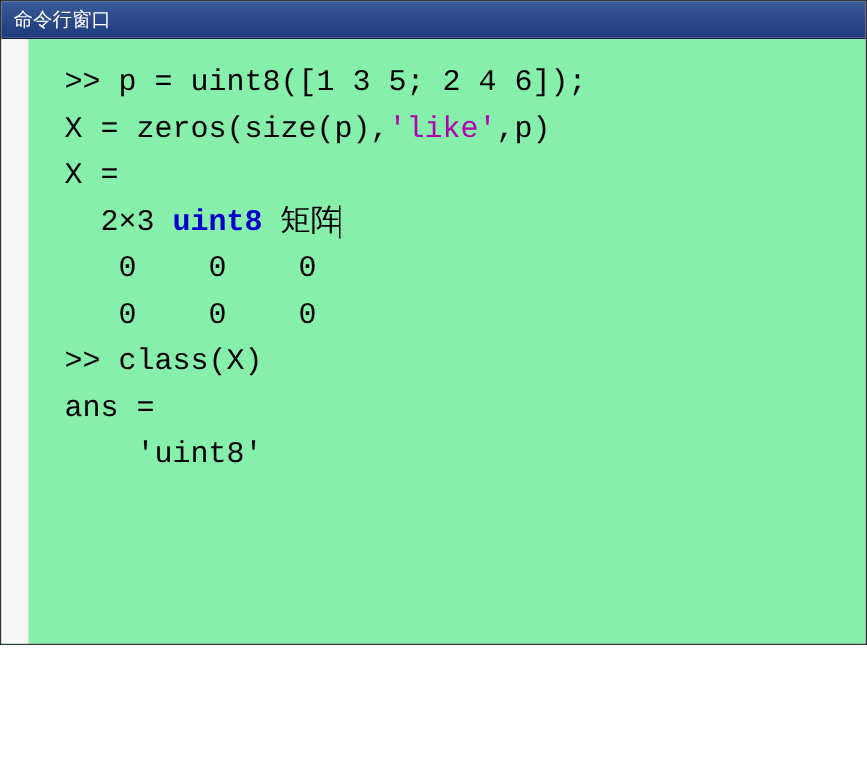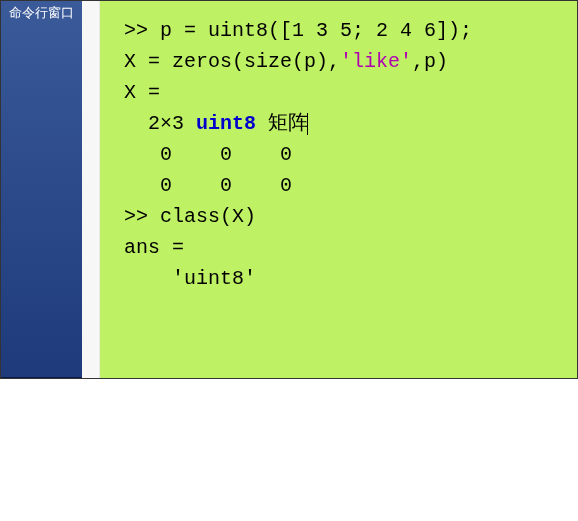--- a/index.html
+++ b/index.html
@@ -9,35 +9,35 @@
     }
     body {
       font-family: "Microsoft YaHei", sans-serif;
       background: #fff;
       width: 578px;
       height: 521px;
       overflow: hidden;
     }
     .window {
       border: 1px solid #333;
-      height: 379px;
+      height: 430px;
       display: flex;
-      flex-direction: row;
+      flex-direction: column;
     }
     .titlebar {
       background: linear-gradient(to bottom, #3a5a9a, #1e3a7a);
       color: #fff;
       font-size: 13px;
       padding: 3px 8px;
       border-bottom: 1px solid #0a1a4a;
     }
     .content-wrap {
       flex: 1;
       display: flex;
-      background: #bef264;
+      background: #86efac;
     }
     .gutter {
       width: 18px;
       background: #f7f7f7;
       border-right: 1px solid #e8e8e8;
     }
     .content {
       flex: 1;
       padding: 14px 8px 8px 24px;
       font-family: "Consolas", "Courier New", monospace;

